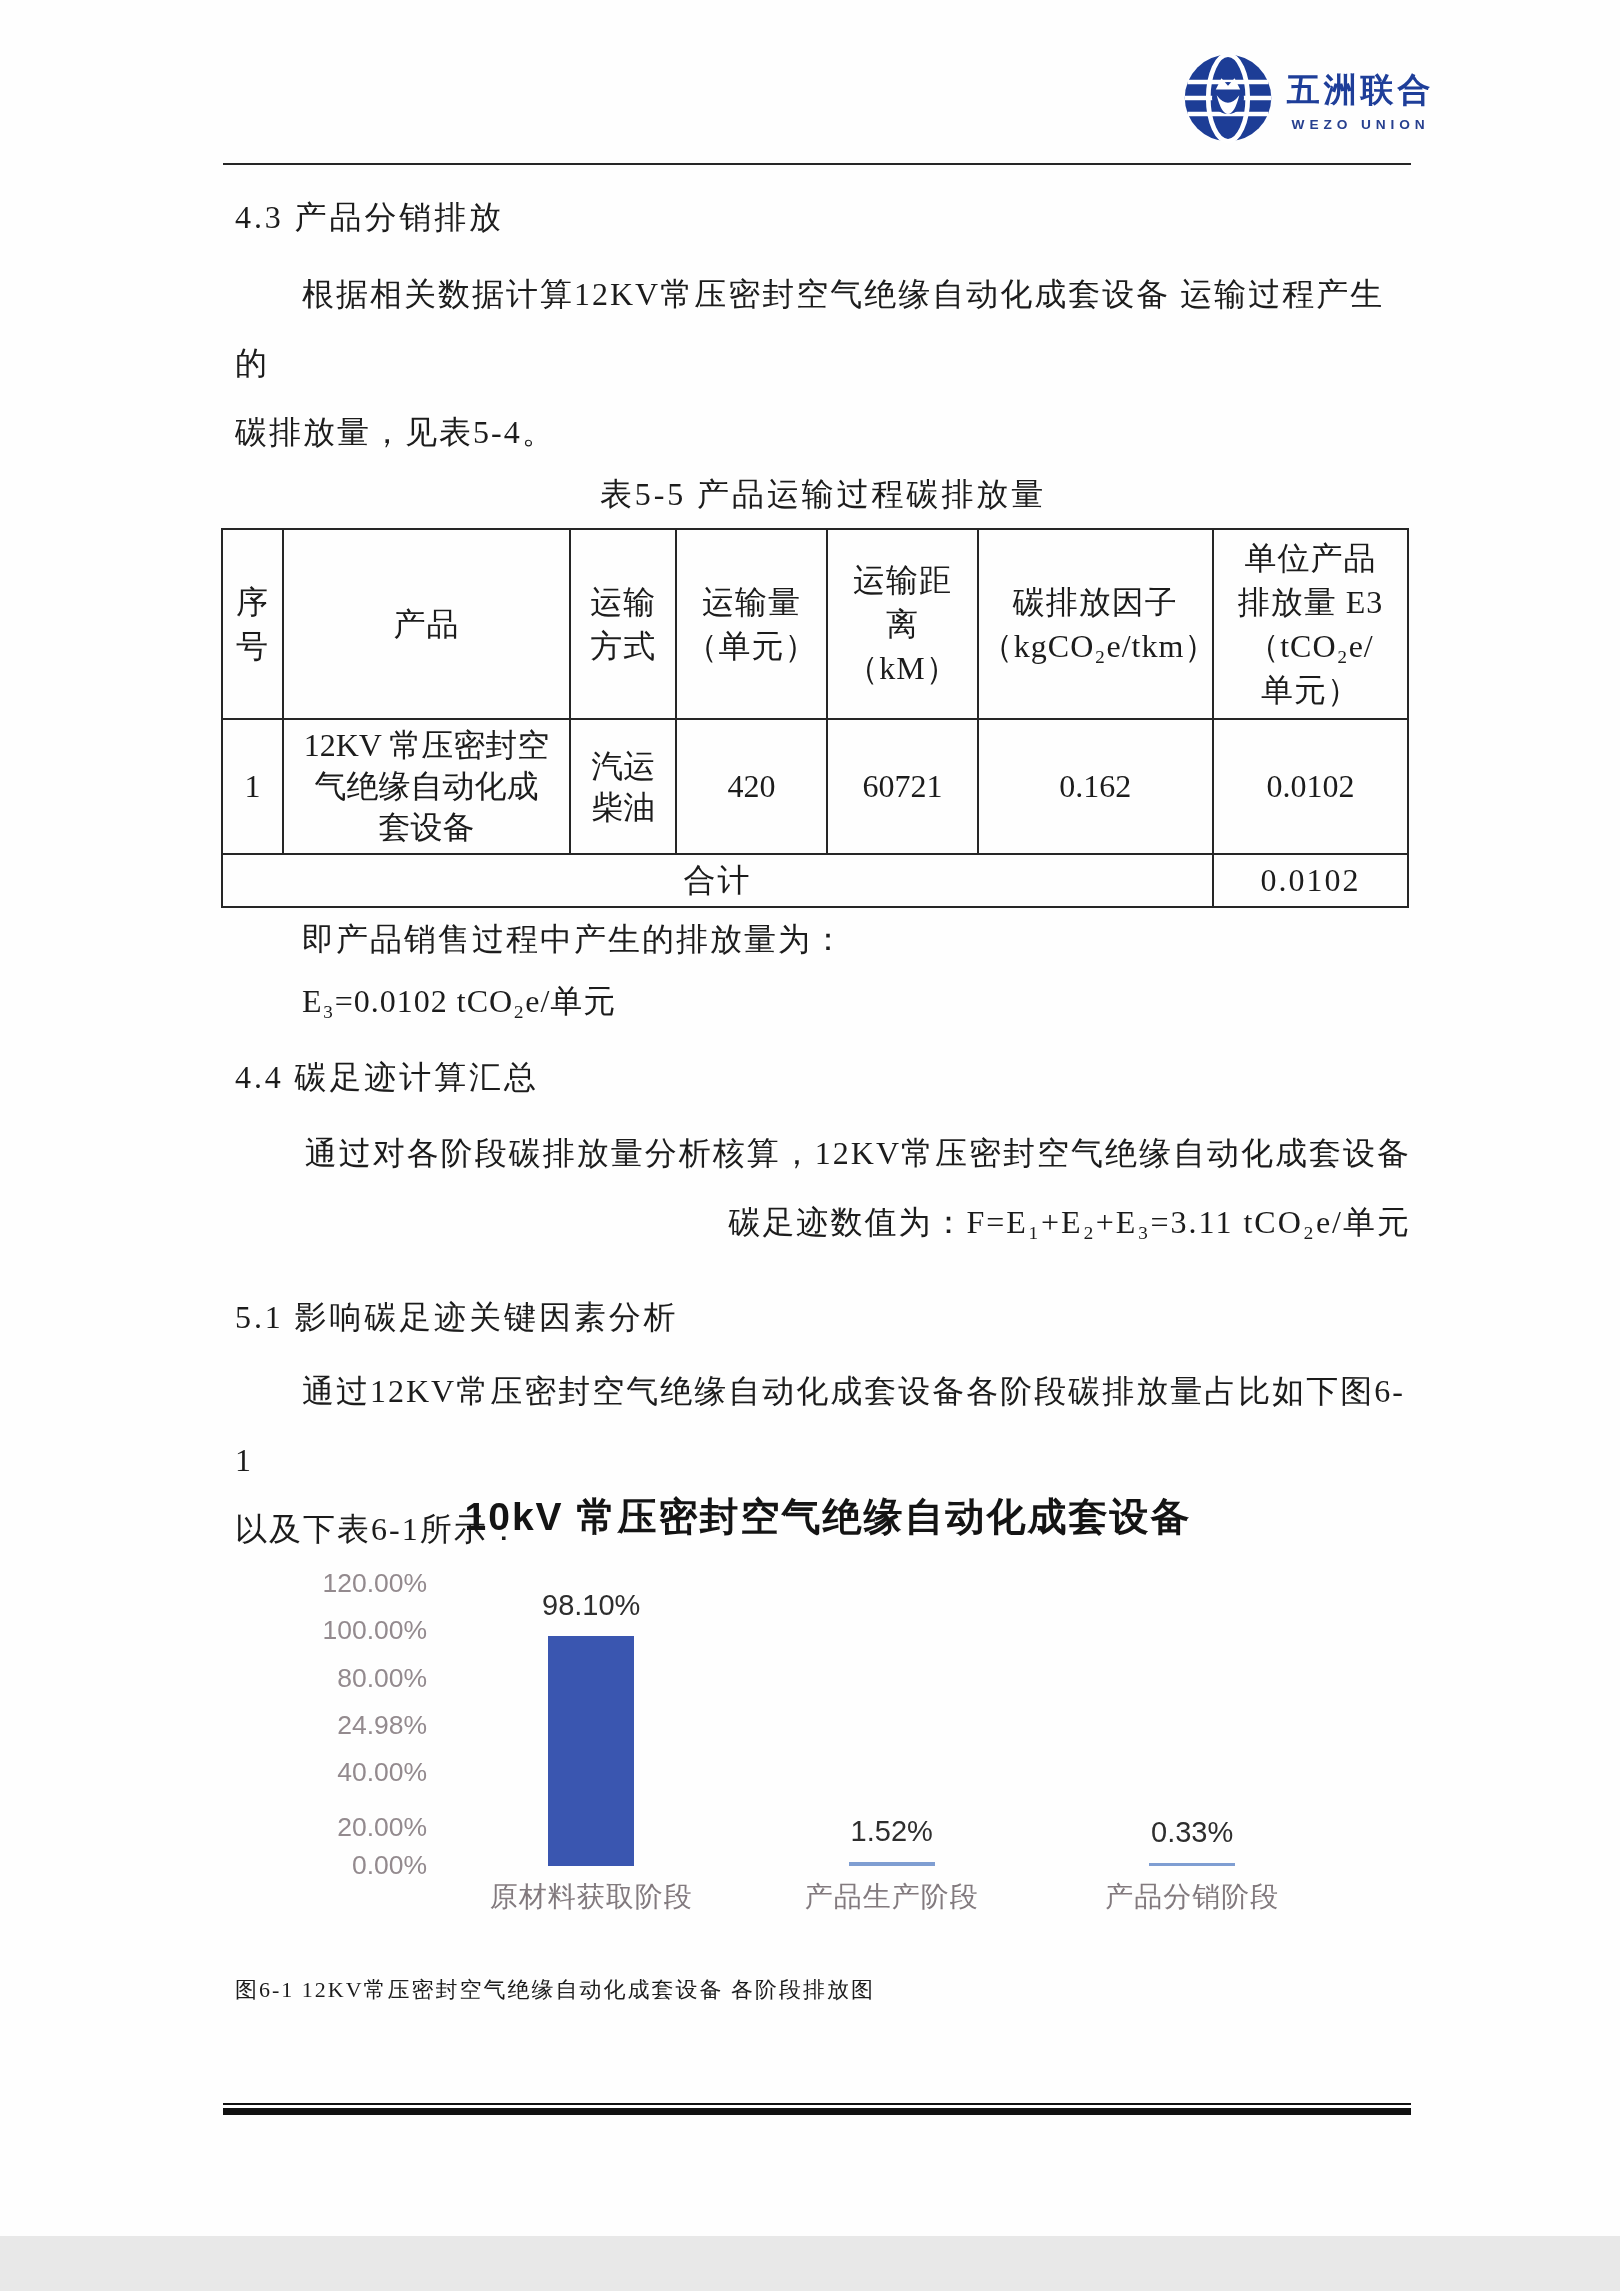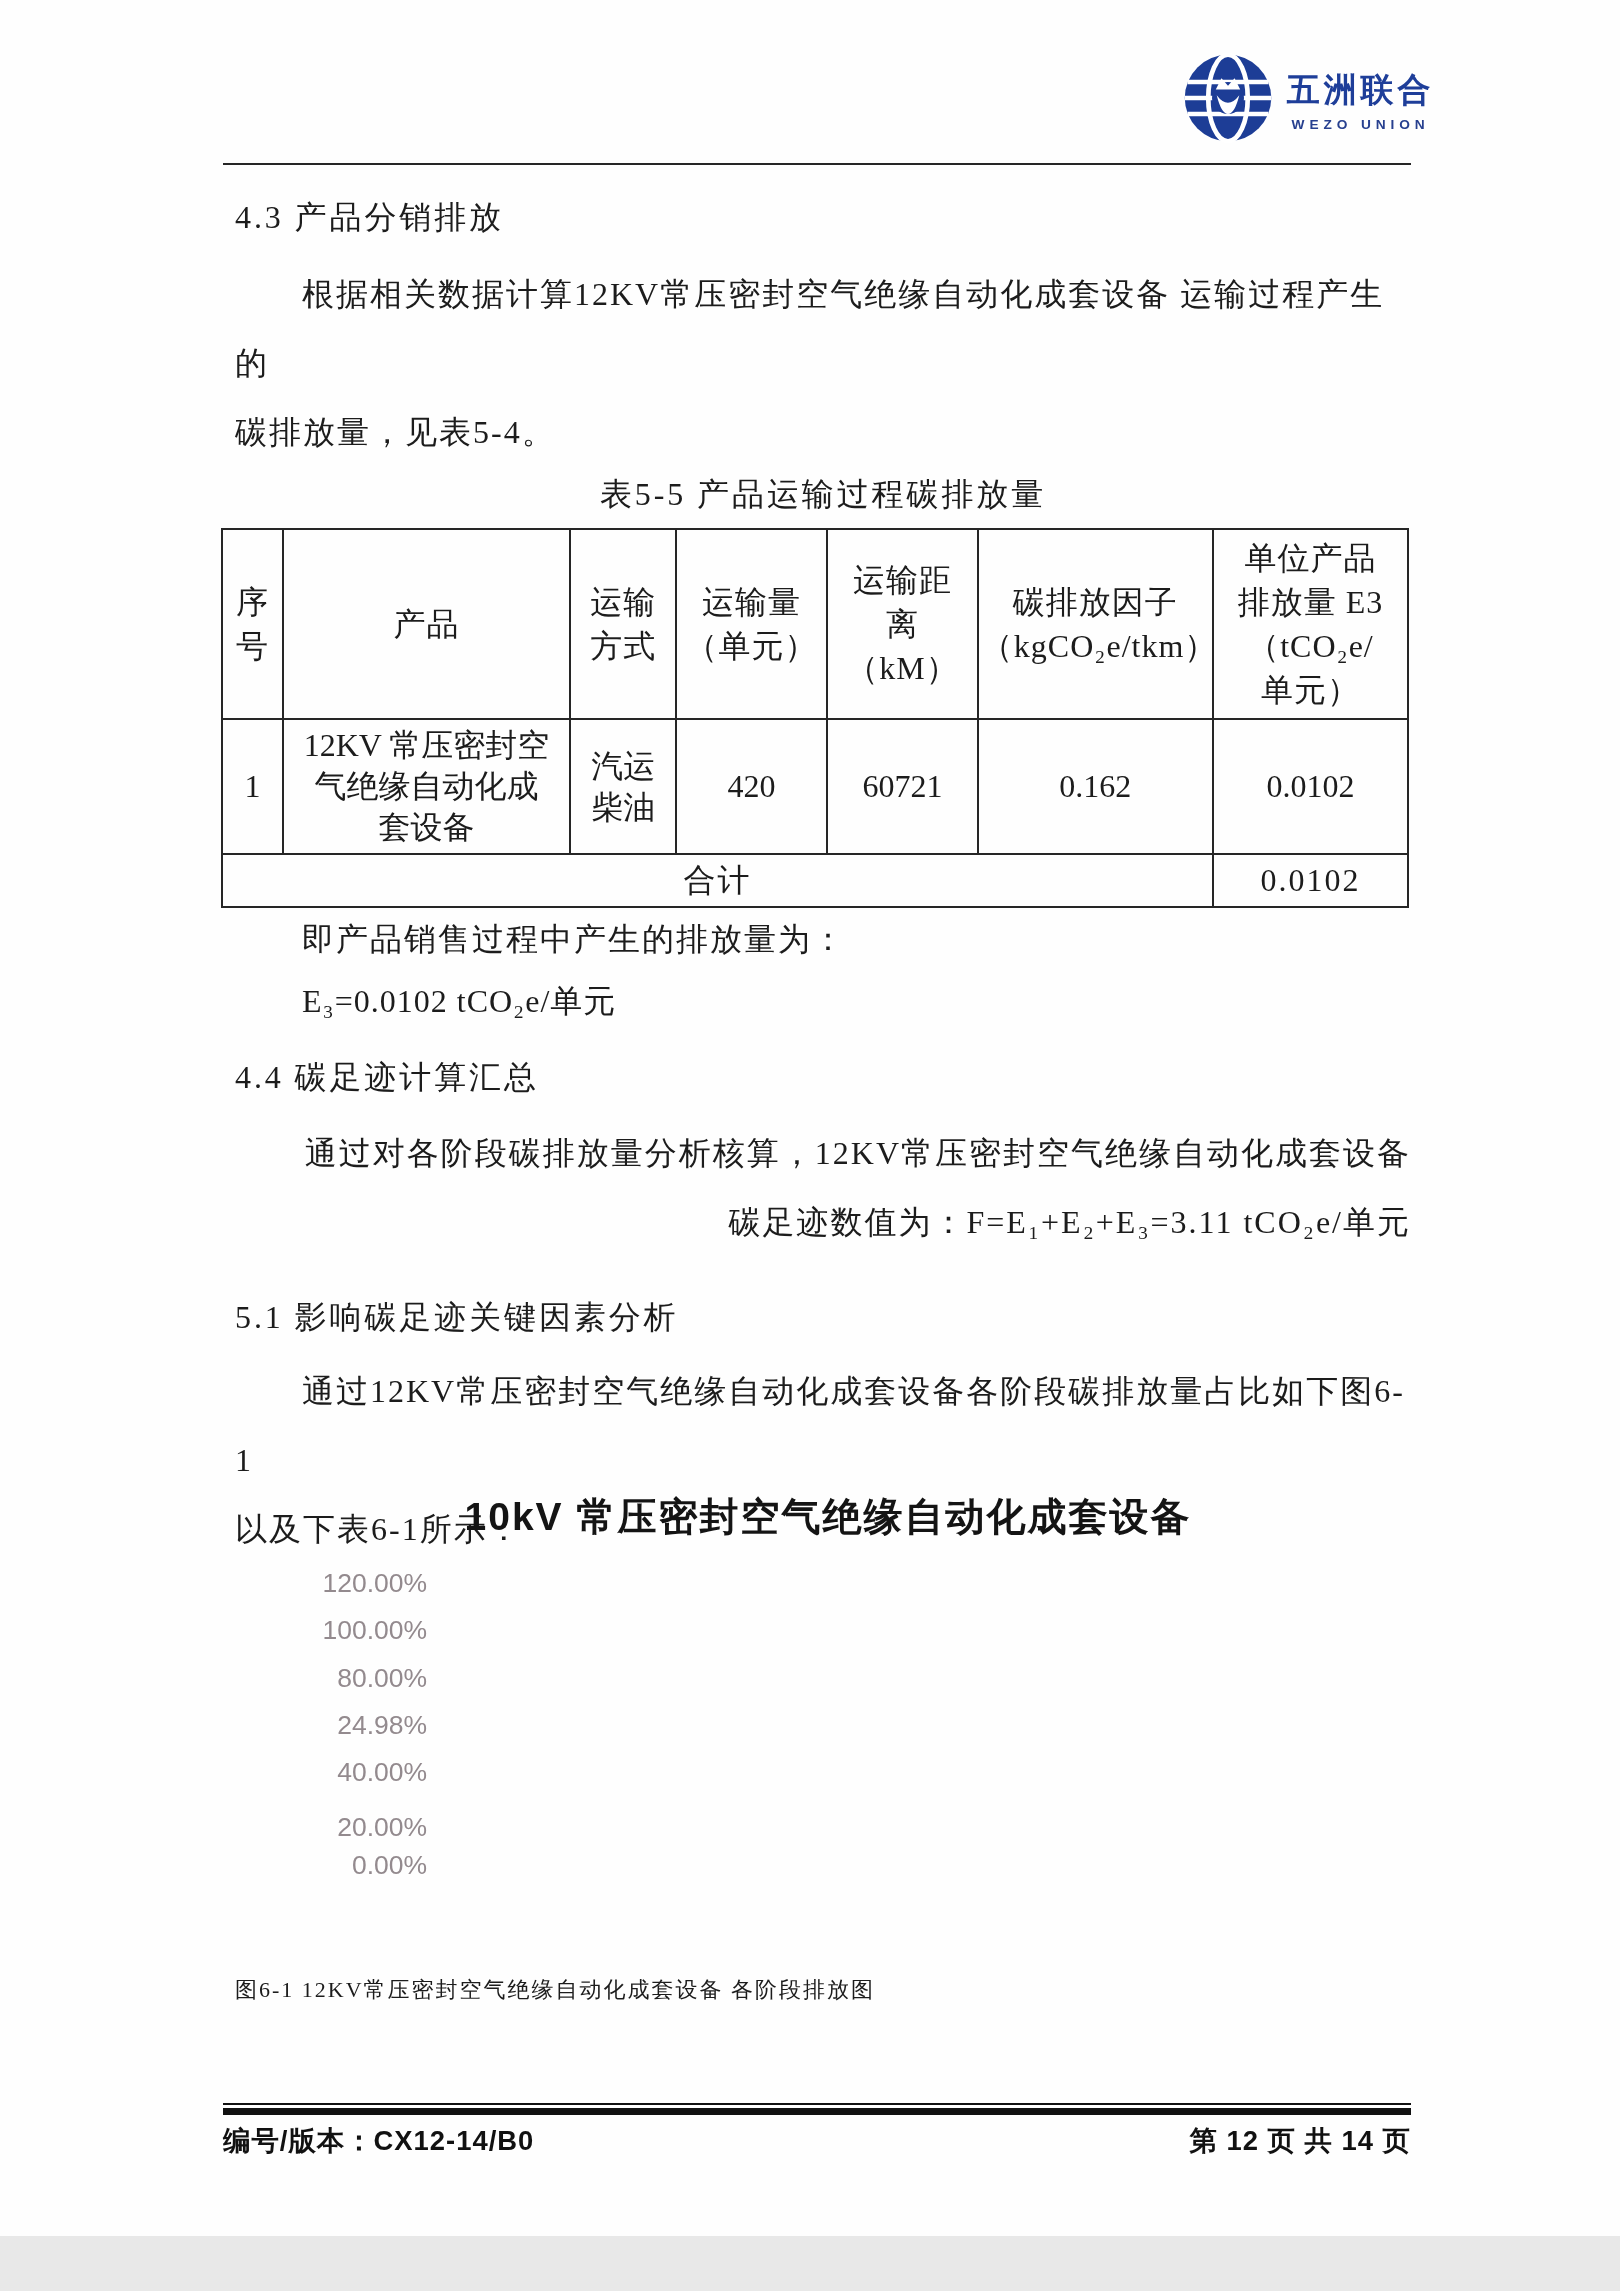--- a/index.html
+++ b/index.html
@@ -161,28 +161,41 @@
     <div class="chart-canvas">
       <div class="yaxis">
           <div class="ytick" style="bottom: -13.7px;">0.00%</div>
           <div class="ytick" style="bottom: 25px;">20.00%</div>
           <div class="ytick" style="bottom: 80px;">40.00%</div>
           <div class="ytick" style="bottom: 127px;">24.98%</div>
           <div class="ytick" style="bottom: 174px;">80.00%</div>
           <div class="ytick" style="bottom: 222px;">100.00%</div>
           <div class="ytick" style="bottom: 269px;">120.00%</div>
         </div>
+      <div class="plot">
+          <div class="bgroup" style="left: 0%;">
+            <div class="bval" style="bottom: 246px;">98.10%</div>
+            <div class="bar" style="height: 230px; background: rgb(58, 86, 176);"></div>
+            <div class="bcat">原材料获取阶段</div>
+          </div>
+          <div class="bgroup" style="left: 33.333%;">
+            <div class="bval" style="bottom: 19.6px;">1.52%</div>
+            <div class="bar" style="height: 3.9px; background: rgb(127, 158, 210);"></div>
+            <div class="bcat">产品生产阶段</div>
+          </div>
+          <div class="bgroup" style="left: 66.666%;">
+            <div class="bval" style="bottom: 18.6px;">0.33%</div>
+            <div class="bar" style="height: 2.9px; background: rgb(127, 158, 210);"></div>
+            <div class="bcat">产品分销阶段</div>
+          </div>
+        </div>
     </div>
   </div>
 
   <div class="caption">图6-1 12KV常压密封空气绝缘自动化成套设备 各阶段排放图</div>
 
   <div class="footer">
     <div class="f-thin"></div>
     <div class="f-thick"></div>
-    <div class="f-row">
-      <span>编号/版本：CX12-14/B0</span>
-      <span>第 12 页 共 14 页</span>
-    </div>
   </div>
 
 </div>
 
 
 </body></html>

